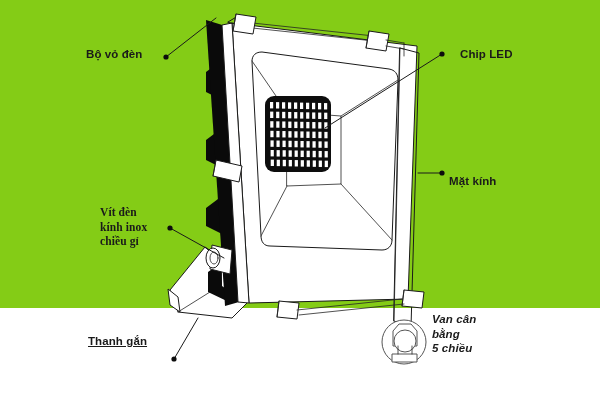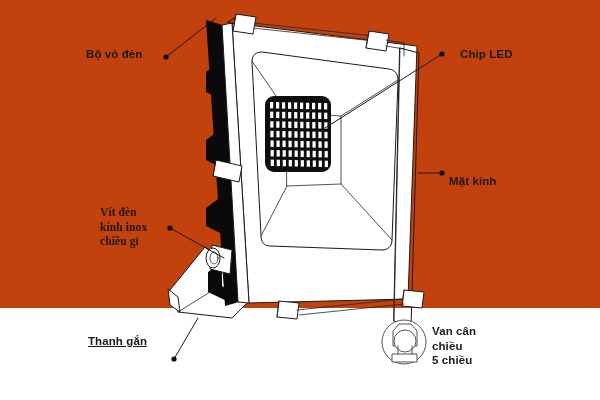--- a/index.html
+++ b/index.html
@@ -10,21 +10,21 @@
   body {
     width: 600px;
     height: 400px;
     overflow: hidden;
     font-family: "Liberation Sans", sans-serif;
   }
   #diagram-root {
     position: relative;
     width: 600px;
     height: 308px;
-    background: #c2410c;
+    background: #84cc16;
   }
   svg.canvas {
     position: absolute;
     top: 0;
     left: 0;
     width: 600px;
     height: 400px;
     display: block;
   }
   .lbl {
@@ -41,21 +41,21 @@
   .lbl-right { text-align: left; }
   .lbl-left  { text-align: left; }
   .lbl span { display: block; }
 
   
   #label-housing      { left: 86px;  top: 47px; }
   #label-chip         { left: 460px; top: 47px; }
   #label-glass        { left: 449px; top: 166px; margin-top: 8px; }
   #label-screw        { left: 100px; top: 205px; font-family: Liberation Serif, serif; }
   #label-bracket      { left: 88px;  top: 334px; text-decoration: underline; }
-  #label-valve        { left: 432px; top: 324px; }
+  #label-valve        { left: 432px; top: 312px; font-style: italic; }
 
   .metal-dark  { fill: #0a0a0a; }
   .line        { fill: none; stroke: #1a1a1a; stroke-width: 1; stroke-linejoin: round; stroke-linecap: round; }
   .line-thin   { fill: none; stroke: #242424; stroke-width: 0.8; stroke-linejoin: round; stroke-linecap: round; }
   .face        { fill: #ffffff; stroke: #1a1a1a; stroke-width: 1; stroke-linejoin: round; }
   .leader      { fill: none; stroke: #1a1a1a; stroke-width: 1; stroke-linecap: round; }
   .dot         { fill: #0d0d0d; }
   .led-body    { fill: #0d0d0d; }
   .icon-line   { fill: #ffffff; stroke: #555555; stroke-width: 1; stroke-linejoin: round; }
 </style>
@@ -270,17 +270,17 @@
     <span>kính inox</span>
     <span>chiều gỉ</span>
   </div>
 
   <div class="lbl lbl-left" id="label-bracket">
     <span>Thanh gắn</span>
   </div>
 
   <div class="lbl lbl-right" id="label-valve">
     <span>Van cân</span>
-    <span>chiều</span>
+    <span>bằng</span>
     <span>5 chiều</span>
   </div>
 
 </div>
 
 </body></html>

